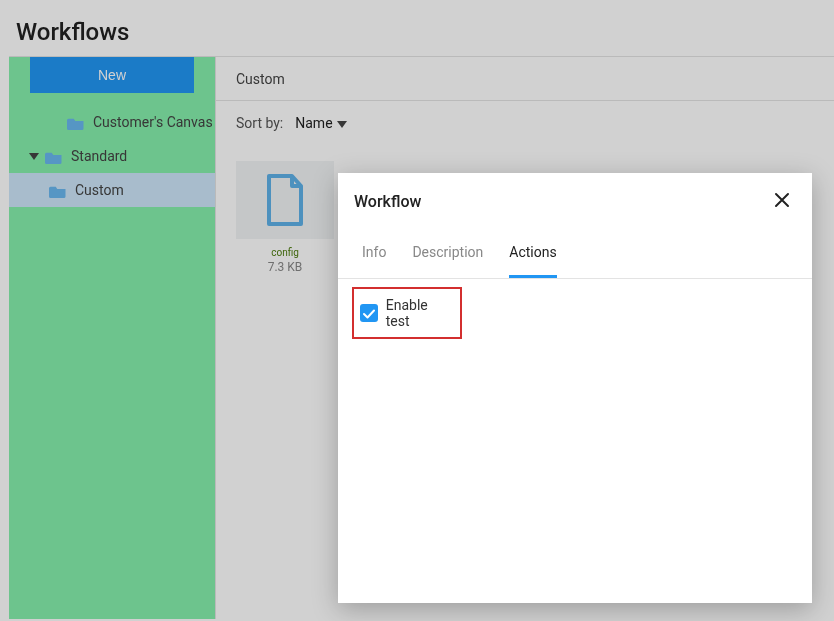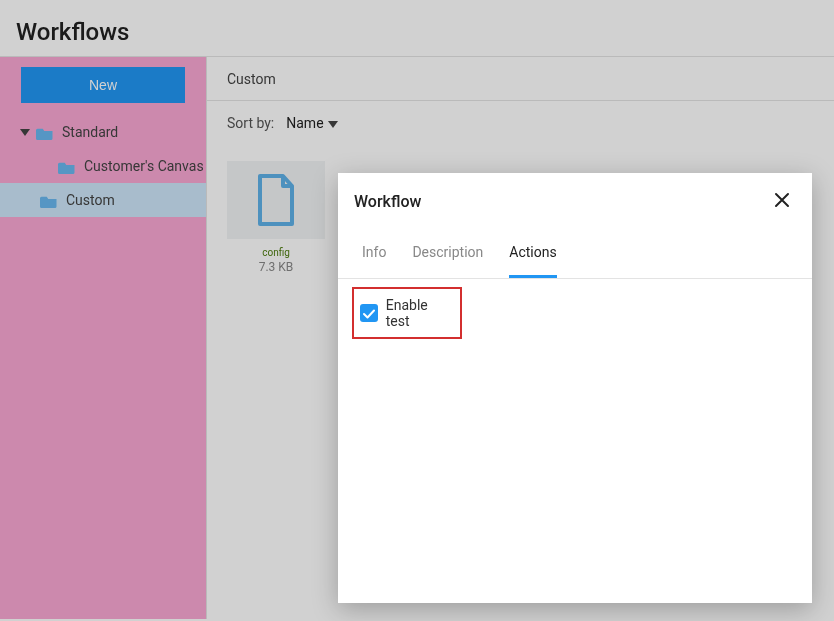--- a/index.html
+++ b/index.html
@@ -21,22 +21,23 @@
   
   .layout {
     display: flex;
     width: 100%;
     height: calc(100% - 58px);
   }
   .sidebar {
     width: 207px;
     border-right: 1px solid #e3e3e3;
     border-top: 1px solid #e3e3e3;
-    background: #f9a8d4;
-    padding-top: 10px;
+    background: #86efac;
+    padding-top: 0;
+    margin-left: 9px;
   }
   .btn-new {
     display: block;
     margin: 0 auto 12px auto;
     width: 164px;
     height: 36px;
     background: #2196f3;
     color: #fff;
     border: none;
     font-size: 14px;
@@ -199,41 +200,41 @@
 </style>
 </head>
 <body>
 
 <div class="page-title">Workflows</div>
 
 <div class="layout">
   <aside class="sidebar">
     <button class="btn-new">New</button>
 
+    <div class="tree-node child">
+      <span class="folder-icon">
+        <svg viewBox="0 0 24 20">
+            <path fill="#69b7ef" d="M2 5h7l2 3h11v10a2 2 0 0 1-2 2H2a2 2 0 0 1-2-2V7a2 2 0 0 1 2-2z"></path>
+          </svg>
+      </span>
+      <span>Customer's Canvas</span>
+    </div>
+
     <div class="tree-node">
       <span class="caret-icon">
         <svg viewBox="0 0 10 10">
             <polygon fill="#444" points="0,2 10,2 5,9"></polygon>
           </svg>
       </span>
       <span class="folder-icon">
         <svg viewBox="0 0 24 20">
             <path fill="#69b7ef" d="M2 5h7l2 3h11v10a2 2 0 0 1-2 2H2a2 2 0 0 1-2-2V7a2 2 0 0 1 2-2z"></path>
           </svg>
       </span>
       <span>Standard</span>
-    </div>
-
-    <div class="tree-node child">
-      <span class="folder-icon">
-        <svg viewBox="0 0 24 20">
-            <path fill="#69b7ef" d="M2 5h7l2 3h11v10a2 2 0 0 1-2 2H2a2 2 0 0 1-2-2V7a2 2 0 0 1 2-2z"></path>
-          </svg>
-      </span>
-      <span>Customer's Canvas</span>
     </div>
 
     <div class="tree-node selected" style="padding-left:40px;">
       <span class="folder-icon">
         <svg viewBox="0 0 24 20">
             <path fill="#69b7ef" d="M2 5h7l2 3h11v10a2 2 0 0 1-2 2H2a2 2 0 0 1-2-2V7a2 2 0 0 1 2-2z"></path>
           </svg>
       </span>
       <span>Custom</span>
     </div>

